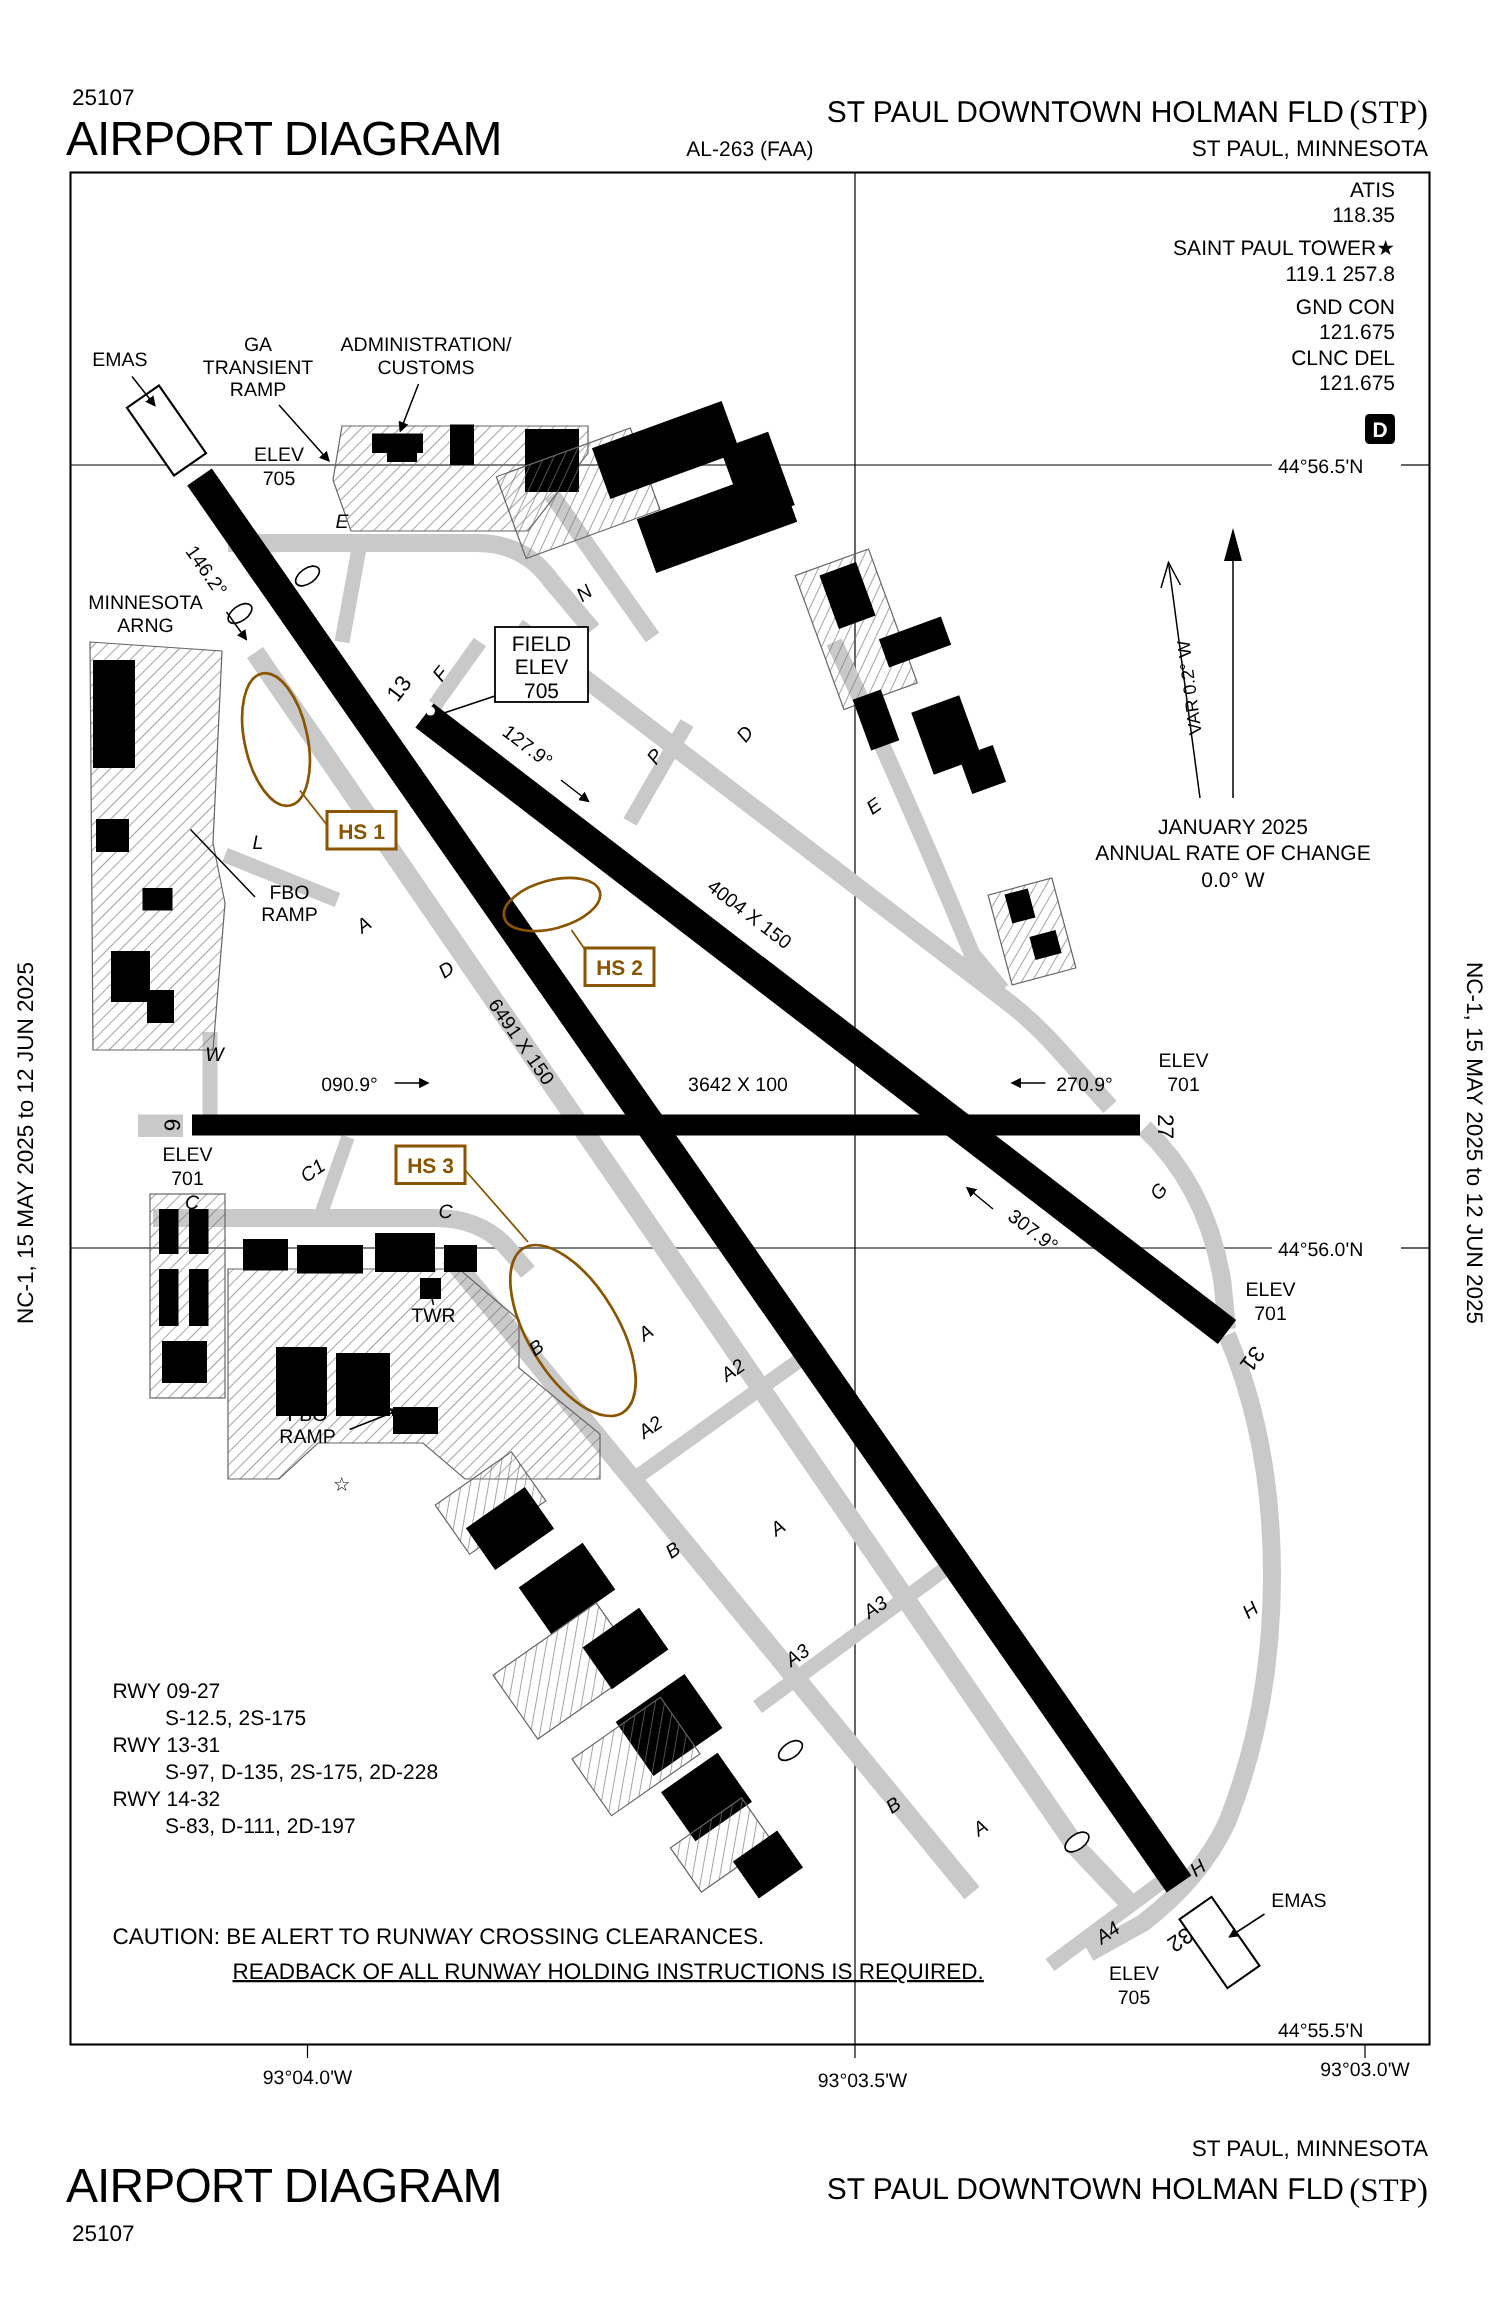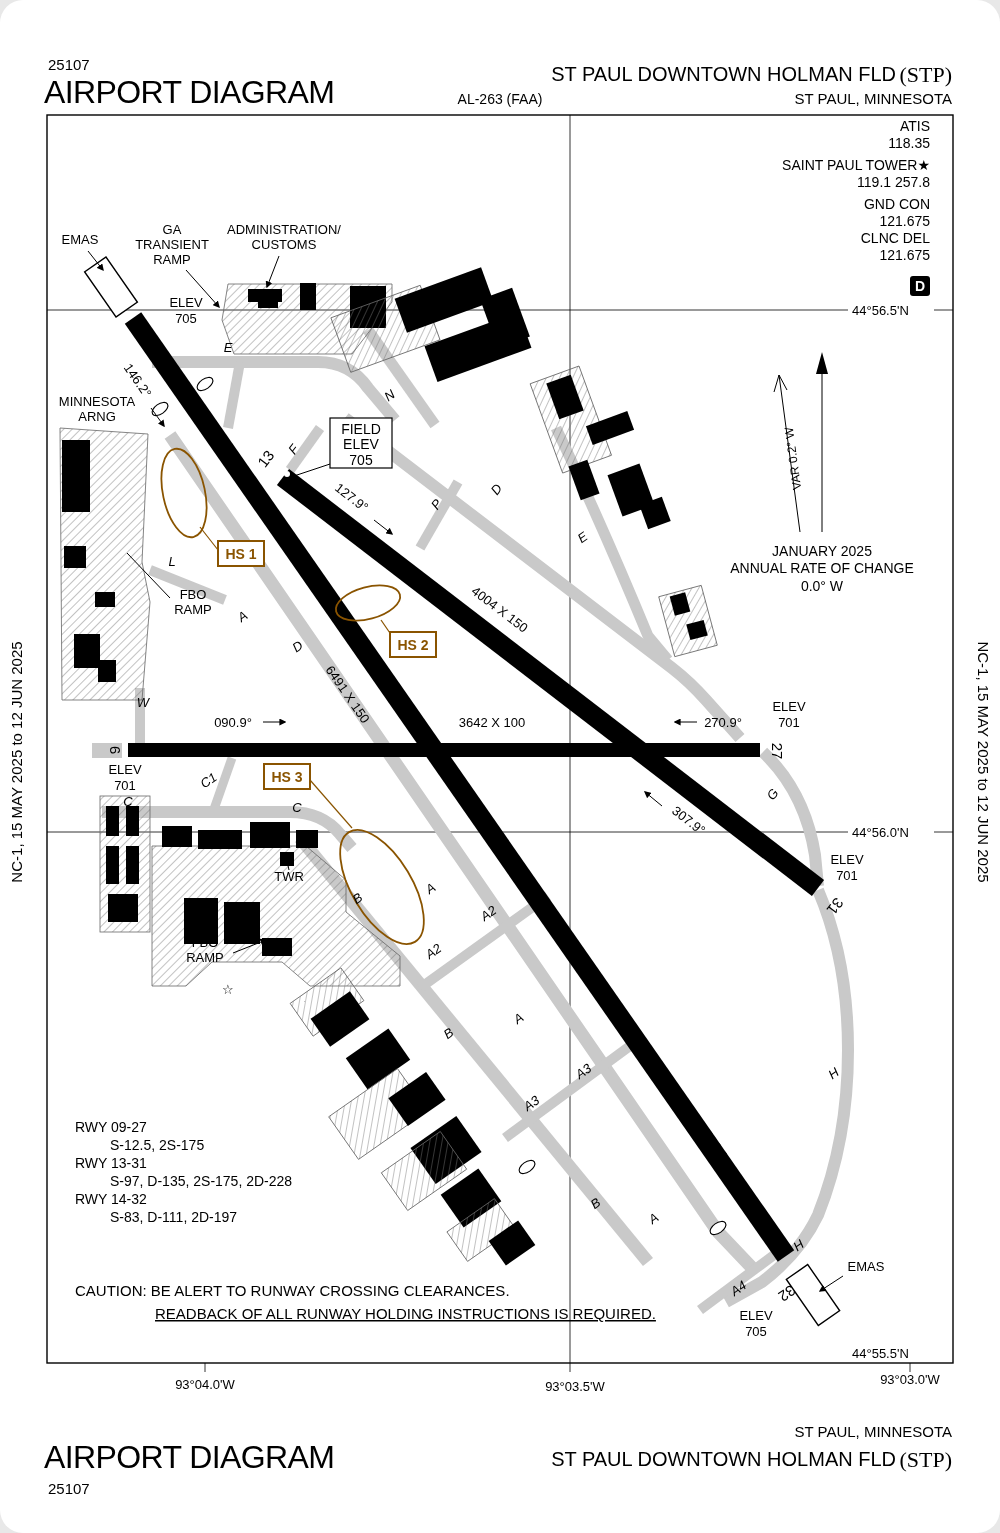--- a/index.html
+++ b/index.html
@@ -1,17 +1,17 @@
 <!DOCTYPE html>
 <html><head>
 <meta charset="utf-8">
 <style>
   html,body{margin:0;padding:0;background:#e8e8e8;}
   .page{width:1000px;height:1533px;position:relative;background:#fff;margin:0 auto;
-        font-family:"Liberation Sans",sans-serif;border-radius:23px;}
+        font-family:"Liberation Sans",sans-serif;}
   svg{position:absolute;left:0;top:0;}
   svg text{fill:#000;font-family:"Liberation Sans",sans-serif;}.s12{font-size:12px}.s13{font-size:13px}.s14{font-size:14px}
   .s15{font-size:15px}
   .big{font-size:32px;letter-spacing:-0.6px}
   .name{font-size:20px}
   .ident{font-size:22px;font-family:"Liberation Serif",serif}
   .mid{text-anchor:middle}.end{text-anchor:end}
   .it{font-style:italic}
   .bold{font-weight:bold}
   .ul{text-decoration:underline}

